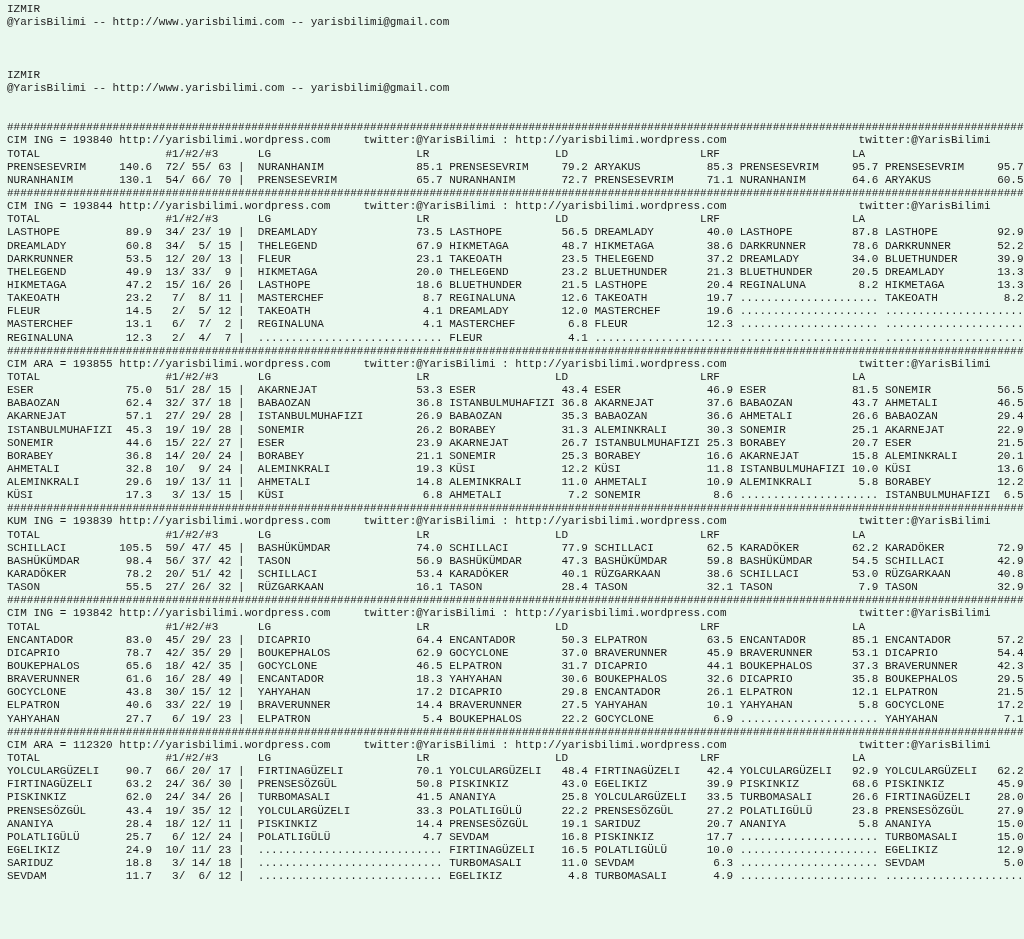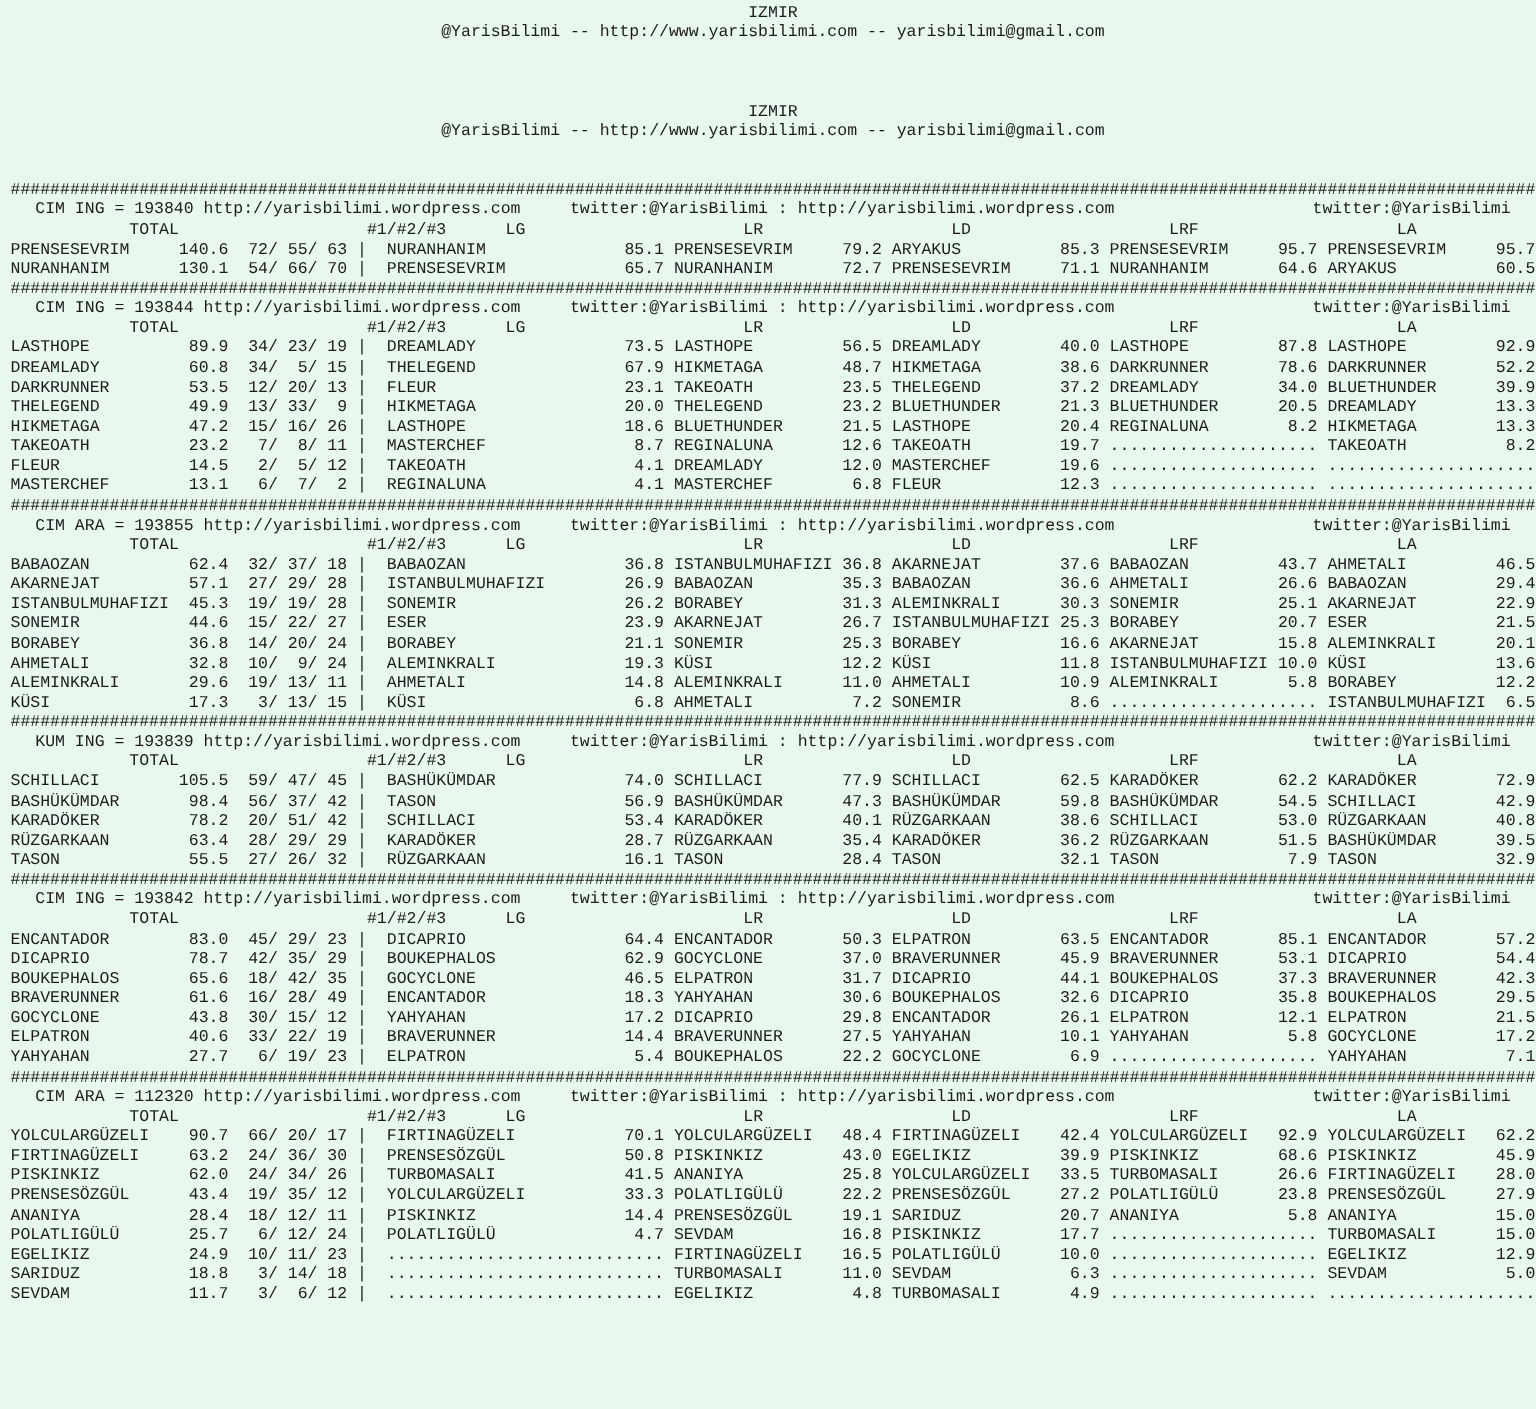--- a/index.html
+++ b/index.html
@@ -7,21 +7,20 @@
     width: 1024px; height: 939px;
     background: #e9f8ee;
     overflow: hidden;
   }
   .doc {
     position: absolute; left: 7px; top: 3px;
     color: #1b1b1b;
     font-family: "Liberation Mono", "DejaVu Sans Mono", monospace;
     font-size: 11px;
     line-height: 13.15px;
-    text-align: center;
   }
   .ln {
     white-space: pre;
     height: 13.15px;
     min-height: 13.15px;
   }
 </style>
 </head>
 <body>
 
@@ -45,38 +44,39 @@
       <div class="ln">CIM ING = 193844 http://yarisbilimi.wordpress.com     twitter:@YarisBilimi : http://yarisbilimi.wordpress.com                    twitter:@YarisBilimi</div>
       <div class="ln">TOTAL                   #1/#2/#3      LG                      LR                   LD                    LRF                    LA</div>
       <div class="ln">LASTHOPE          89.9  34/ 23/ 19 |  DREAMLADY               73.5 LASTHOPE         56.5 DREAMLADY        40.0 LASTHOPE         87.8 LASTHOPE         92.9</div>
       <div class="ln">DREAMLADY         60.8  34/  5/ 15 |  THELEGEND               67.9 HIKMETAGA        48.7 HIKMETAGA        38.6 DARKRUNNER       78.6 DARKRUNNER       52.2</div>
       <div class="ln">DARKRUNNER        53.5  12/ 20/ 13 |  FLEUR                   23.1 TAKEOATH         23.5 THELEGEND        37.2 DREAMLADY        34.0 BLUETHUNDER      39.9</div>
       <div class="ln">THELEGEND         49.9  13/ 33/  9 |  HIKMETAGA               20.0 THELEGEND        23.2 BLUETHUNDER      21.3 BLUETHUNDER      20.5 DREAMLADY        13.3</div>
       <div class="ln">HIKMETAGA         47.2  15/ 16/ 26 |  LASTHOPE                18.6 BLUETHUNDER      21.5 LASTHOPE         20.4 REGINALUNA        8.2 HIKMETAGA        13.3</div>
       <div class="ln">TAKEOATH          23.2   7/  8/ 11 |  MASTERCHEF               8.7 REGINALUNA       12.6 TAKEOATH         19.7 ..................... TAKEOATH          8.2</div>
       <div class="ln">FLEUR             14.5   2/  5/ 12 |  TAKEOATH                 4.1 DREAMLADY        12.0 MASTERCHEF       19.6 ..................... .....................</div>
       <div class="ln">MASTERCHEF        13.1   6/  7/  2 |  REGINALUNA               4.1 MASTERCHEF        6.8 FLEUR            12.3 ..................... .....................</div>
+      <div class="ln">REGINALUNA        12.3   2/  4/  7 |  ............................ FLEUR             4.1 ..................... ..................... .....................</div>
       <div class="ln">##########################################################################################################################################################</div>
       <div class="ln">CIM ARA = 193855 http://yarisbilimi.wordpress.com     twitter:@YarisBilimi : http://yarisbilimi.wordpress.com                    twitter:@YarisBilimi</div>
       <div class="ln">TOTAL                   #1/#2/#3      LG                      LR                   LD                    LRF                    LA</div>
+      <div class="ln">ESER              75.0  51/ 28/ 15 |  AKARNEJAT               53.3 ESER             43.4 ESER             46.9 ESER             81.5 SONEMIR          56.5</div>
       <div class="ln">BABAOZAN          62.4  32/ 37/ 18 |  BABAOZAN                36.8 ISTANBULMUHAFIZI 36.8 AKARNEJAT        37.6 BABAOZAN         43.7 AHMETALI         46.5</div>
       <div class="ln">AKARNEJAT         57.1  27/ 29/ 28 |  ISTANBULMUHAFIZI        26.9 BABAOZAN         35.3 BABAOZAN         36.6 AHMETALI         26.6 BABAOZAN         29.4</div>
       <div class="ln">ISTANBULMUHAFIZI  45.3  19/ 19/ 28 |  SONEMIR                 26.2 BORABEY          31.3 ALEMINKRALI      30.3 SONEMIR          25.1 AKARNEJAT        22.9</div>
       <div class="ln">SONEMIR           44.6  15/ 22/ 27 |  ESER                    23.9 AKARNEJAT        26.7 ISTANBULMUHAFIZI 25.3 BORABEY          20.7 ESER             21.5</div>
       <div class="ln">BORABEY           36.8  14/ 20/ 24 |  BORABEY                 21.1 SONEMIR          25.3 BORABEY          16.6 AKARNEJAT        15.8 ALEMINKRALI      20.1</div>
       <div class="ln">AHMETALI          32.8  10/  9/ 24 |  ALEMINKRALI             19.3 KÜSI             12.2 KÜSI             11.8 ISTANBULMUHAFIZI 10.0 KÜSI             13.6</div>
       <div class="ln">ALEMINKRALI       29.6  19/ 13/ 11 |  AHMETALI                14.8 ALEMINKRALI      11.0 AHMETALI         10.9 ALEMINKRALI       5.8 BORABEY          12.2</div>
       <div class="ln">KÜSI              17.3   3/ 13/ 15 |  KÜSI                     6.8 AHMETALI          7.2 SONEMIR           8.6 ..................... ISTANBULMUHAFIZI  6.5</div>
       <div class="ln">##########################################################################################################################################################</div>
       <div class="ln">KUM ING = 193839 http://yarisbilimi.wordpress.com     twitter:@YarisBilimi : http://yarisbilimi.wordpress.com                    twitter:@YarisBilimi</div>
       <div class="ln">TOTAL                   #1/#2/#3      LG                      LR                   LD                    LRF                    LA</div>
       <div class="ln">SCHILLACI        105.5  59/ 47/ 45 |  BASHÜKÜMDAR             74.0 SCHILLACI        77.9 SCHILLACI        62.5 KARADÖKER        62.2 KARADÖKER        72.9</div>
       <div class="ln">BASHÜKÜMDAR       98.4  56/ 37/ 42 |  TASON                   56.9 BASHÜKÜMDAR      47.3 BASHÜKÜMDAR      59.8 BASHÜKÜMDAR      54.5 SCHILLACI        42.9</div>
       <div class="ln">KARADÖKER         78.2  20/ 51/ 42 |  SCHILLACI               53.4 KARADÖKER        40.1 RÜZGARKAAN       38.6 SCHILLACI        53.0 RÜZGARKAAN       40.8</div>
-      <div class="ln">RÜZGARKAAN        63.4  28/ 29/ 29 |  KARADÖKER               28.7 RÜZGARKAAN       35.4 KARADÖKER        36.2 RÜZGARKAAN       51.5 BASHÜKÜMDAR      39.5</div>
       <div class="ln">TASON             55.5  27/ 26/ 32 |  RÜZGARKAAN              16.1 TASON            28.4 TASON            32.1 TASON             7.9 TASON            32.9</div>
       <div class="ln">##########################################################################################################################################################</div>
       <div class="ln">CIM ING = 193842 http://yarisbilimi.wordpress.com     twitter:@YarisBilimi : http://yarisbilimi.wordpress.com                    twitter:@YarisBilimi</div>
       <div class="ln">TOTAL                   #1/#2/#3      LG                      LR                   LD                    LRF                    LA</div>
       <div class="ln">ENCANTADOR        83.0  45/ 29/ 23 |  DICAPRIO                64.4 ENCANTADOR       50.3 ELPATRON         63.5 ENCANTADOR       85.1 ENCANTADOR       57.2</div>
       <div class="ln">DICAPRIO          78.7  42/ 35/ 29 |  BOUKEPHALOS             62.9 GOCYCLONE        37.0 BRAVERUNNER      45.9 BRAVERUNNER      53.1 DICAPRIO         54.4</div>
       <div class="ln">BOUKEPHALOS       65.6  18/ 42/ 35 |  GOCYCLONE               46.5 ELPATRON         31.7 DICAPRIO         44.1 BOUKEPHALOS      37.3 BRAVERUNNER      42.3</div>
       <div class="ln">BRAVERUNNER       61.6  16/ 28/ 49 |  ENCANTADOR              18.3 YAHYAHAN         30.6 BOUKEPHALOS      32.6 DICAPRIO         35.8 BOUKEPHALOS      29.5</div>
       <div class="ln">GOCYCLONE         43.8  30/ 15/ 12 |  YAHYAHAN                17.2 DICAPRIO         29.8 ENCANTADOR       26.1 ELPATRON         12.1 ELPATRON         21.5</div>
       <div class="ln">ELPATRON          40.6  33/ 22/ 19 |  BRAVERUNNER             14.4 BRAVERUNNER      27.5 YAHYAHAN         10.1 YAHYAHAN          5.8 GOCYCLONE        17.2</div>

